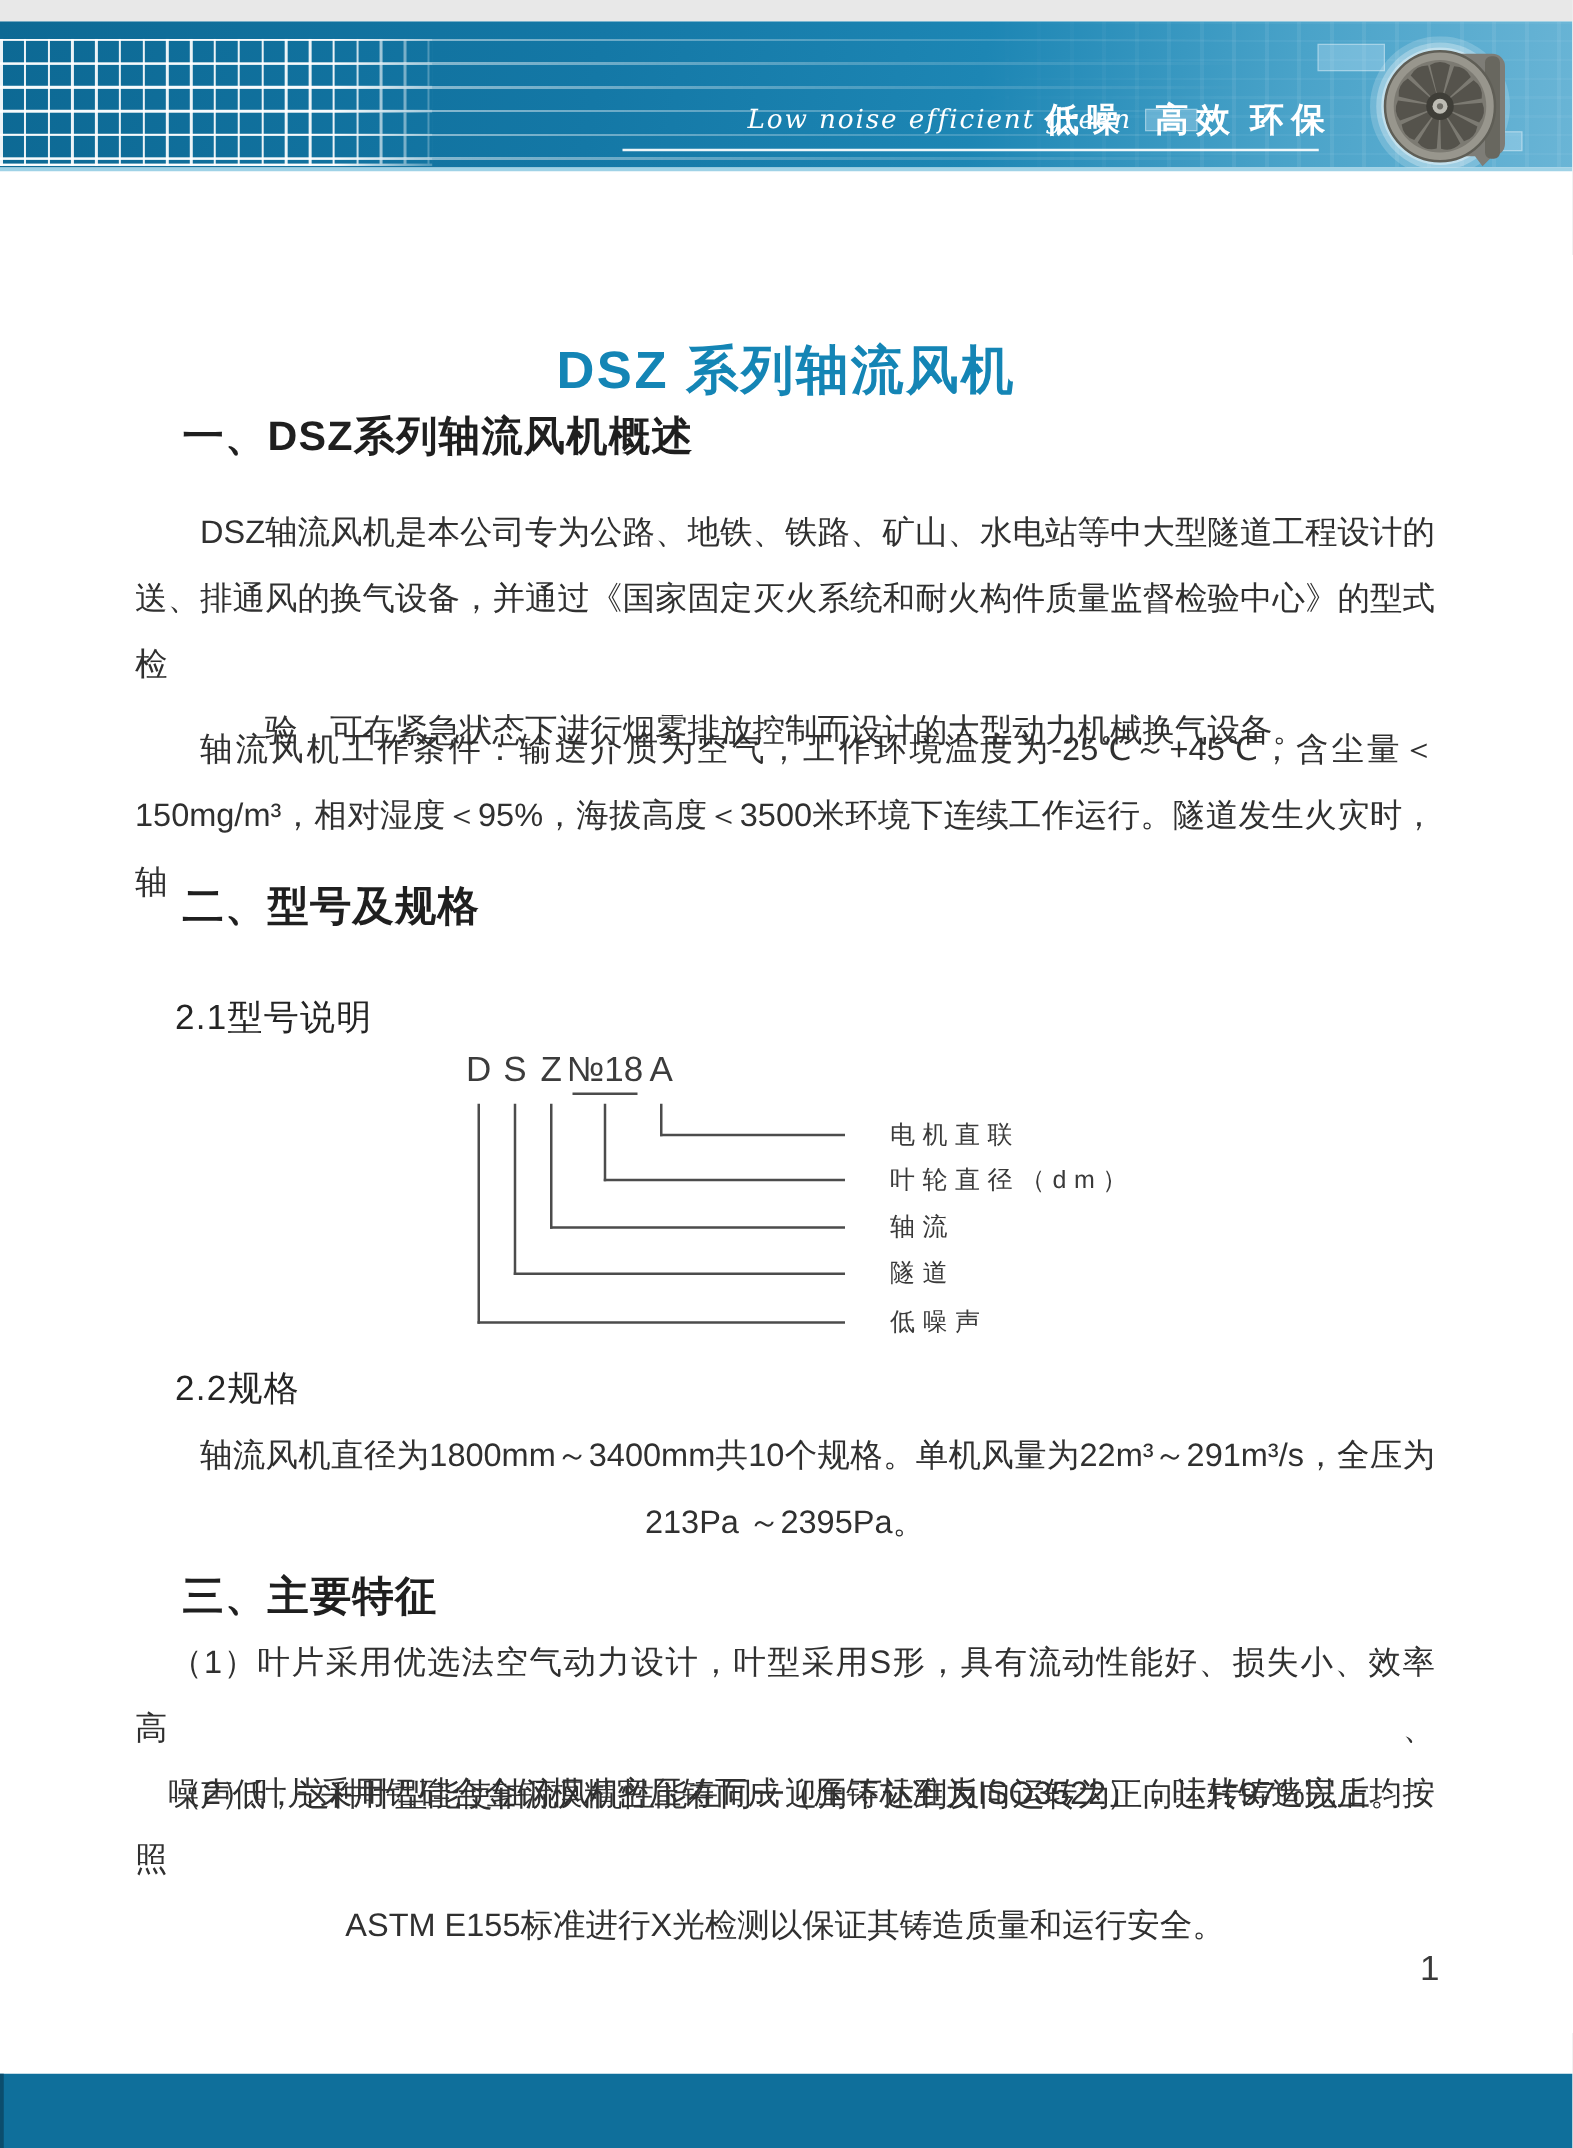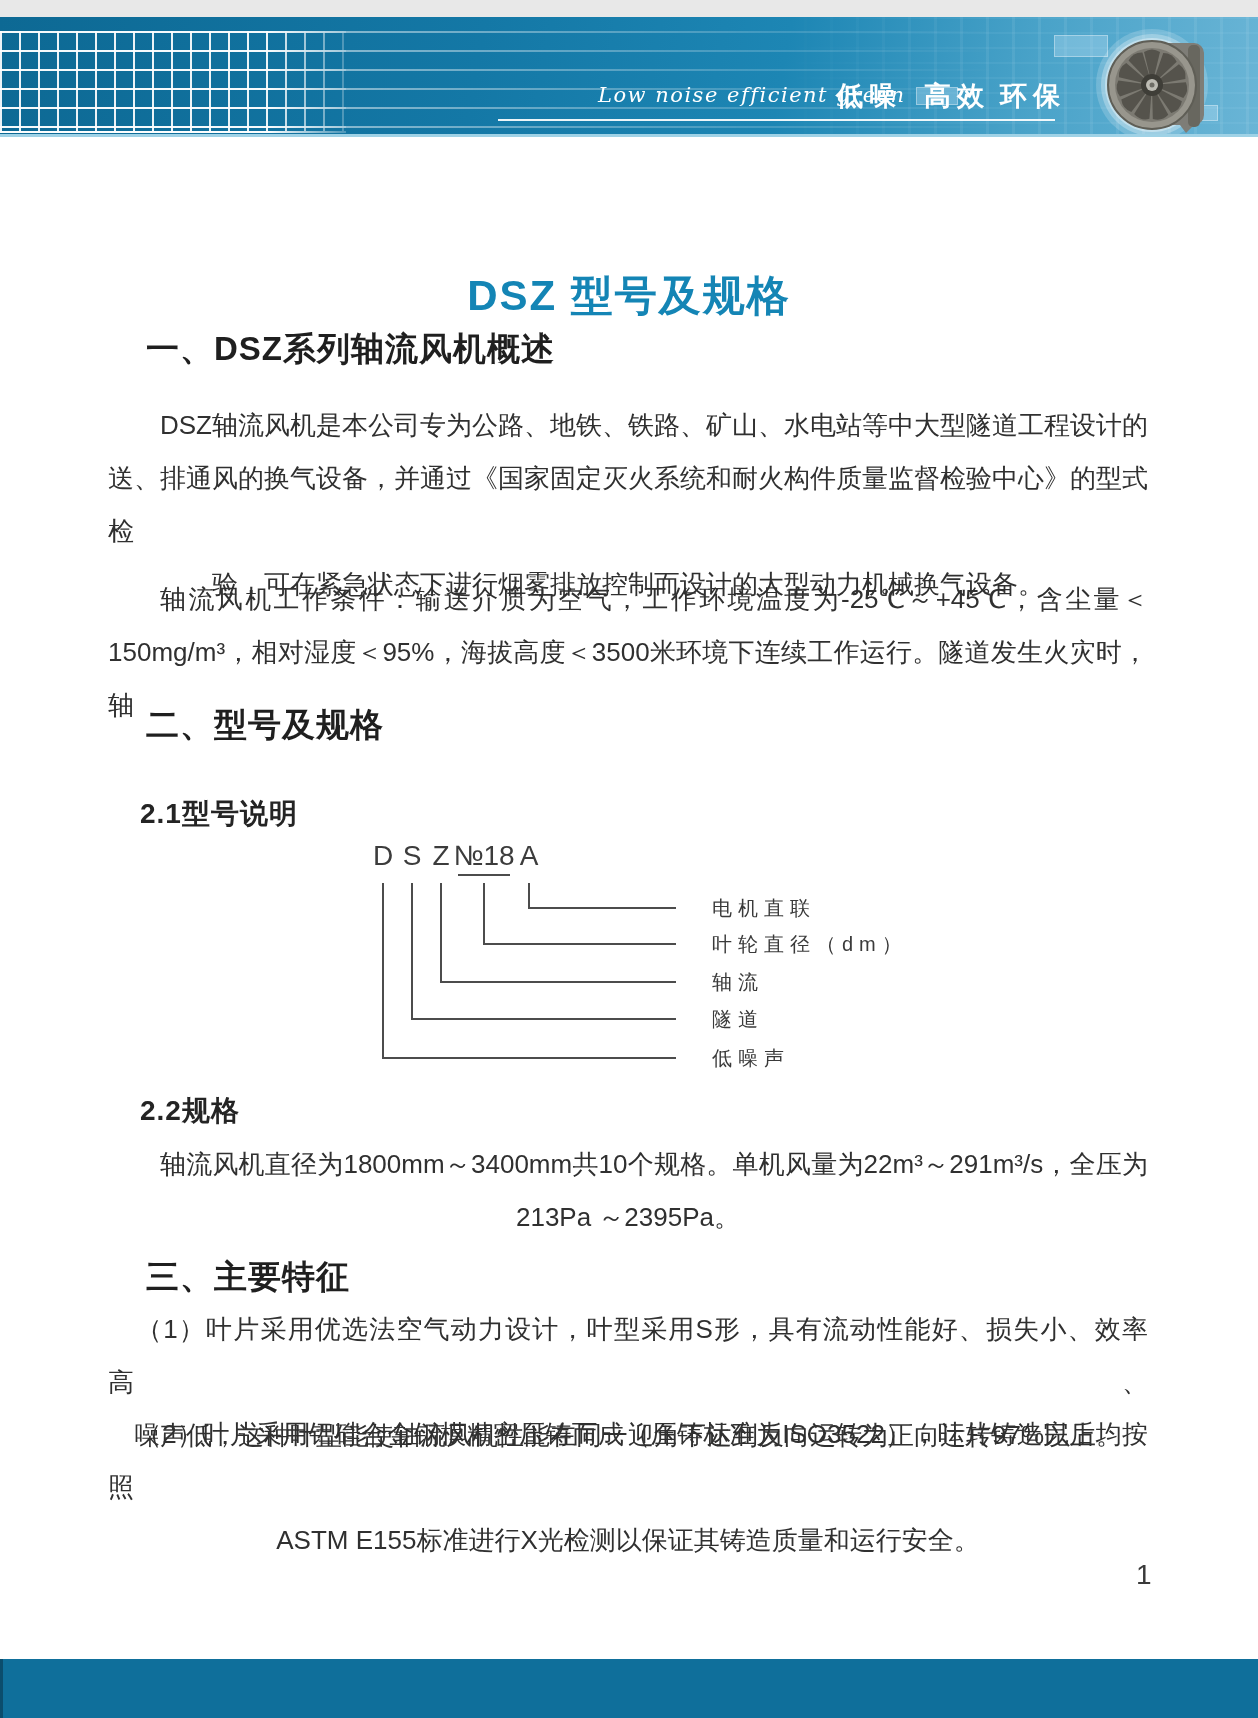--- a/index.html
+++ b/index.html
@@ -32,21 +32,21 @@
        letter-spacing:6px;white-space:nowrap;}
   .hdr-underline{position:absolute;left:498px;top:102px;width:557px;height:2px;
        background:rgba(255,255,255,.92);}
   .fan{position:absolute;left:1088px;top:12px;}
 
   
   .title{position:absolute;left:0;top:255px;width:1258px;margin:0;text-align:center;
        font-size:42px;font-weight:700;letter-spacing:2px;color:#1485b5;line-height:48px;}
   .h{position:absolute;left:146px;margin:0;font-size:33px;font-weight:700;color:#1f1f1f;
        letter-spacing:1px;line-height:40px;white-space:nowrap;}
-  .sub{position:absolute;left:140px;margin:0;font-size:28px;font-weight:700;color:#242424;
+  .sub{position:absolute;left:140px;margin:0;font-size:28px;font-weight:400;color:#242424;
        letter-spacing:1px;line-height:34px;white-space:nowrap;}
   .para{position:absolute;left:108px;width:1040px;}
   .ln{font-size:26px;line-height:53px;color:#303030;text-align:center;white-space:nowrap;}
   .jst{text-align:justify;text-align-last:justify;white-space:normal;}
   .ind{text-indent:52px;}
   .ind1{text-indent:28px;}
 
   
   .ml{position:absolute;top:824px;transform:translateX(-50%);font-size:28px;color:#3c3c3c;
        line-height:30px;white-space:nowrap;}
@@ -98,21 +98,21 @@
         <path d="M64 56 L56 23 Q64 18 72 23 Z" transform="rotate(264 64 56)"></path>
         <path d="M64 56 L56 23 Q64 18 72 23 Z" transform="rotate(297 64 56)"></path>
         <path d="M64 56 L56 23 Q64 18 72 23 Z" transform="rotate(330 64 56)"></path>
       </g>
       <circle cx="64" cy="56" r="11" fill="#3f3e38"></circle>
       <circle cx="64" cy="56" r="6" fill="#bdbcb4"></circle>
       <circle cx="64" cy="56" r="2.5" fill="#6e6d66"></circle>
     </svg>
   </div>
 
-  <h1 class="title">DSZ 型号及规格</h1>
+  <h1 class="title">DSZ 系列轴流风机</h1>
 
   <h2 class="h" style="top:312px;">一、DSZ系列轴流风机概述</h2>
 
   <div class="para" style="top:382px;">
     <div class="ln jst ind">DSZ轴流风机是本公司专为公路、地铁、铁路、矿山、水电站等中大型隧道工程设计的</div>
     <div class="ln jst">送、排通风的换气设备，并通过《国家固定灭火系统和耐火构件质量监督检验中心》的型式检</div>
     <div class="ln">验，可在紧急状态下进行烟雾排放控制而设计的大型动力机械换气设备。</div>
   </div>
 
   <div class="para" style="top:556px;">

